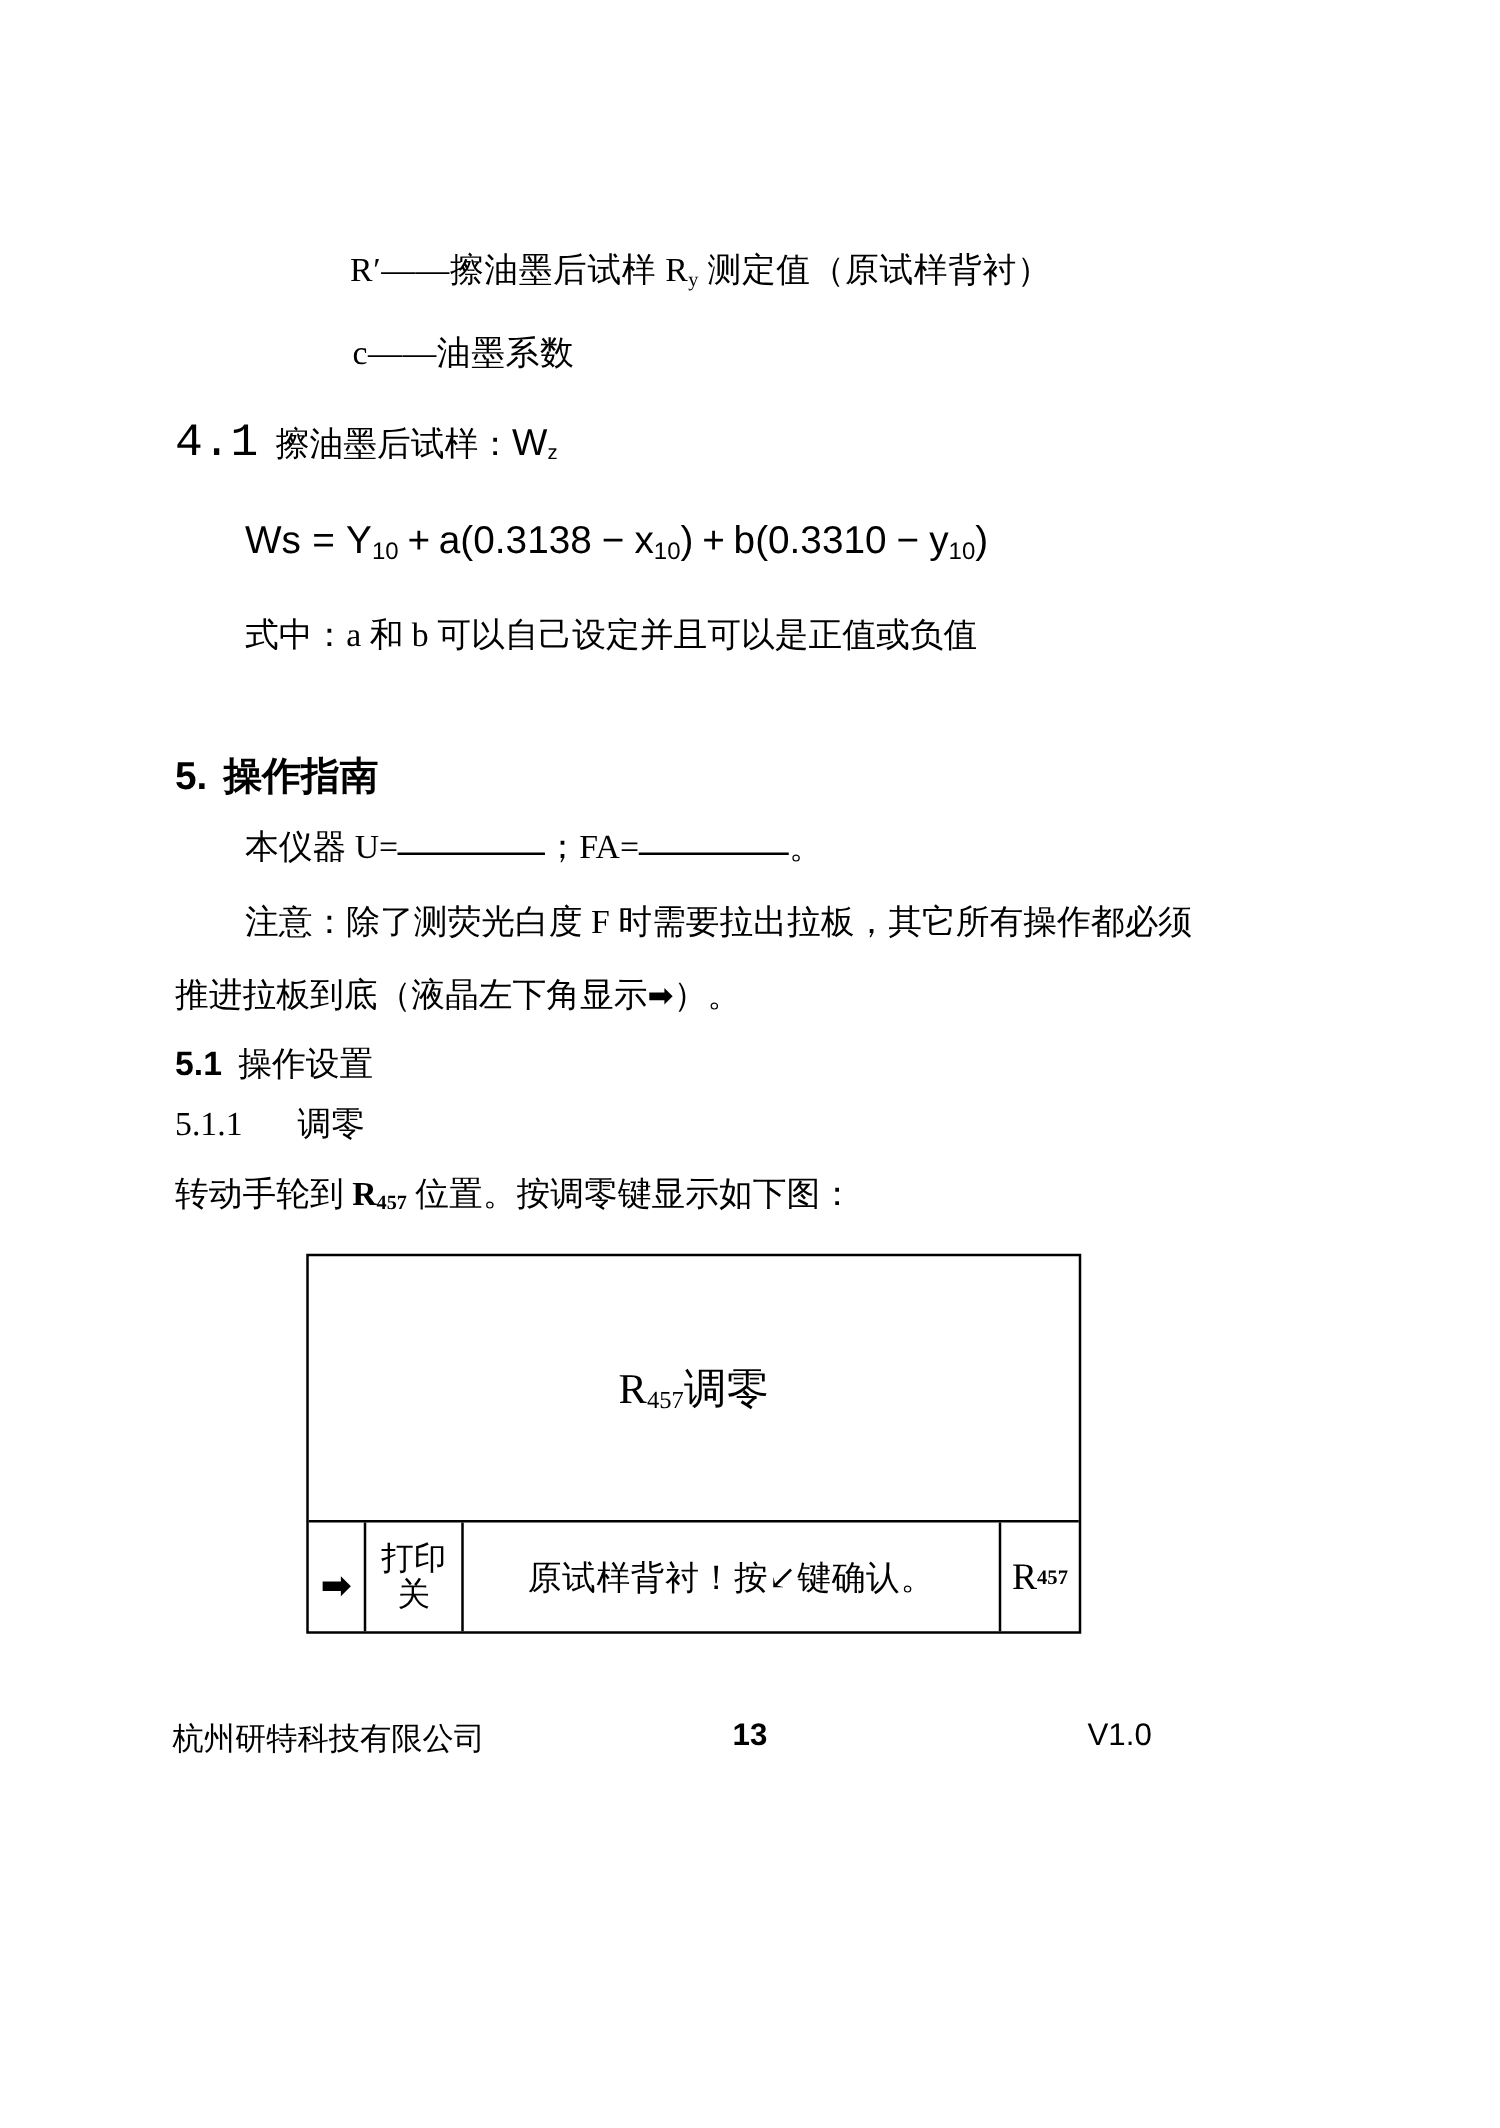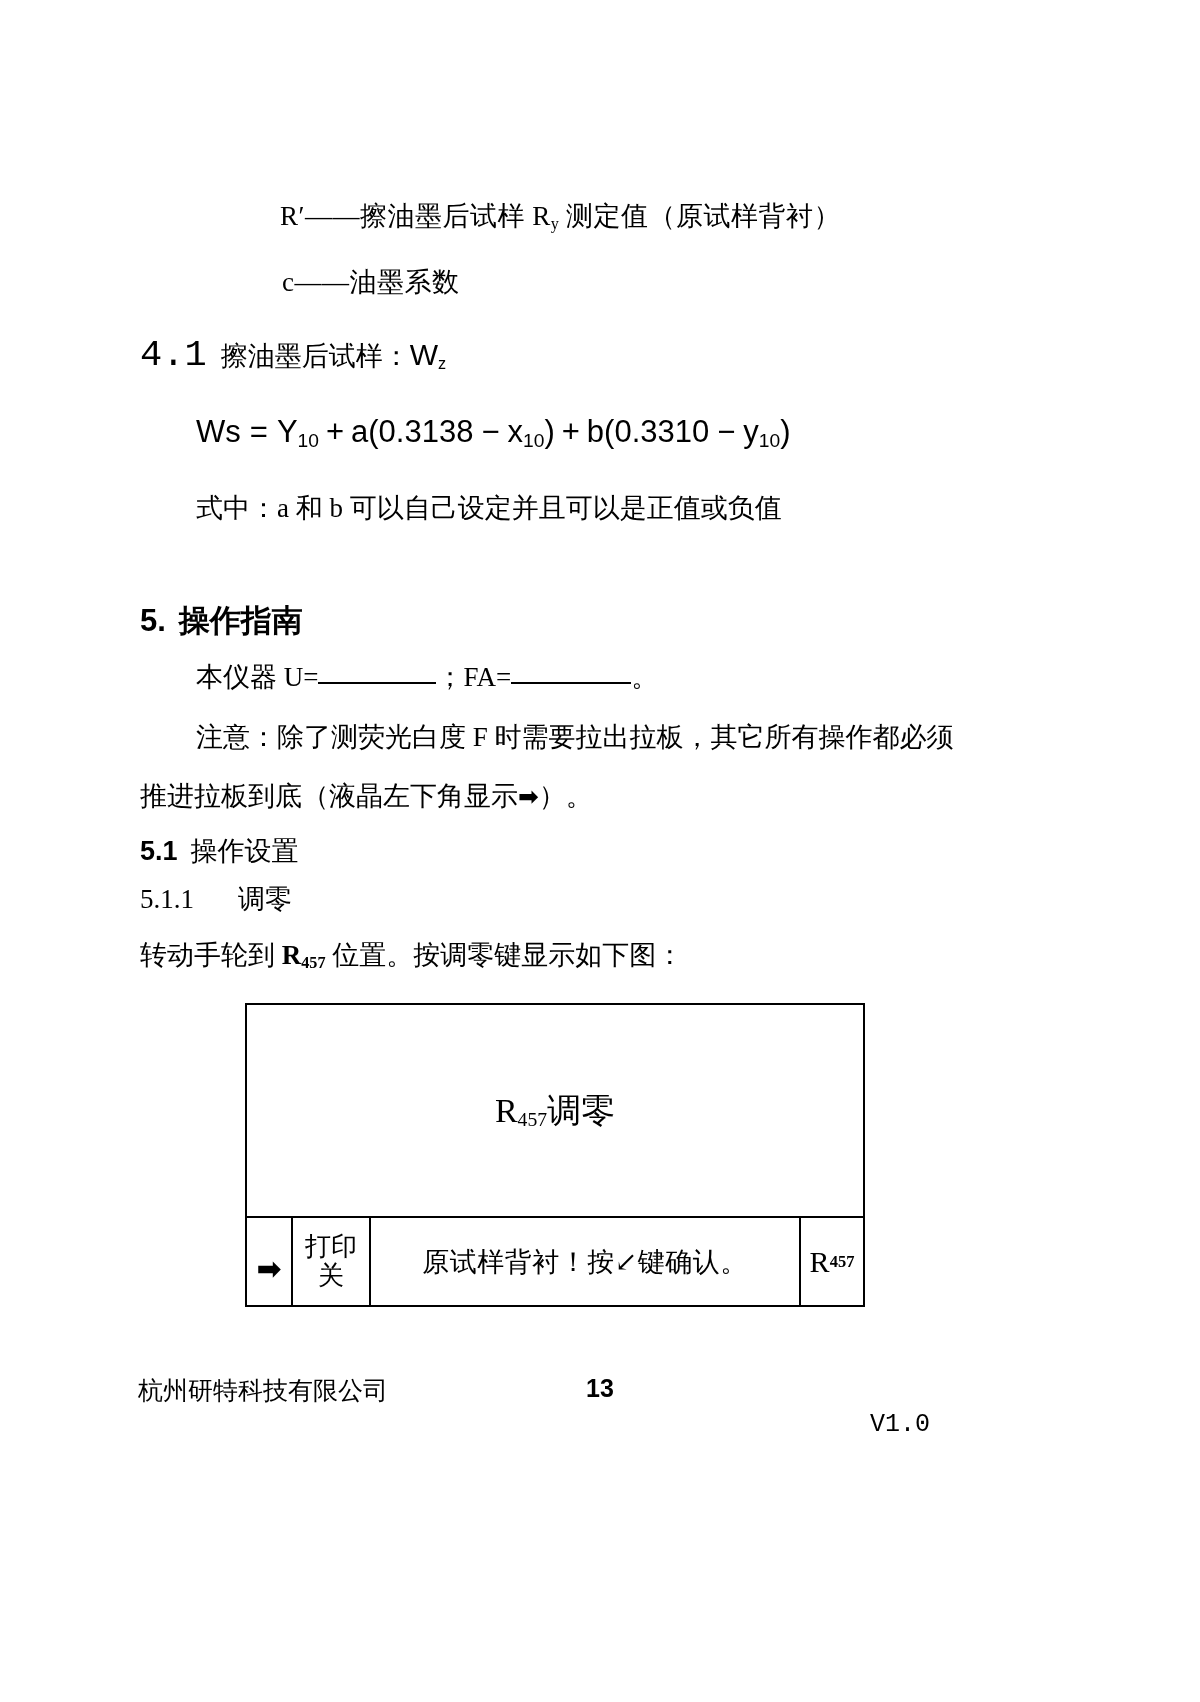--- a/index.html
+++ b/index.html
@@ -209,23 +209,22 @@
     width: 1200px;
     text-align: center;
     font-family: "Liberation Sans", "DejaVu Sans", sans-serif;
     font-size: 25px;
     font-weight: bold;
   }
   .footer-right {
     position: absolute;
     left: 870px;
     top: 0;
-    font-family: Liberation Mono, monospace;
+    font-family: Liberation Sans, sans-serif;
     font-size: 25px;
-    margin-top: 36px;
   }
 </style>
 </head>
 <body>
 
 <div class="page">
 
   <div class="line t-defn serif" style="left:280px; top:203px;">
     <span>R′</span><span>——</span><span>擦油墨后试样 R</span><span class="subnum" style="font-weight:normal;">y</span><span> 测定值（原试样背衬）</span>
   </div>

